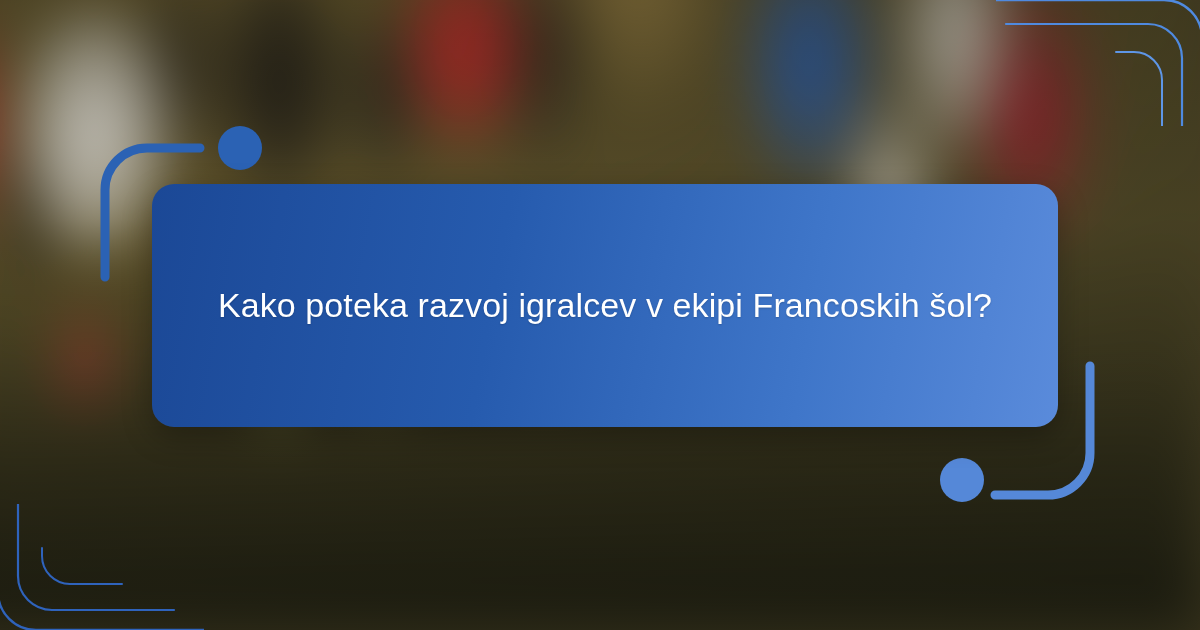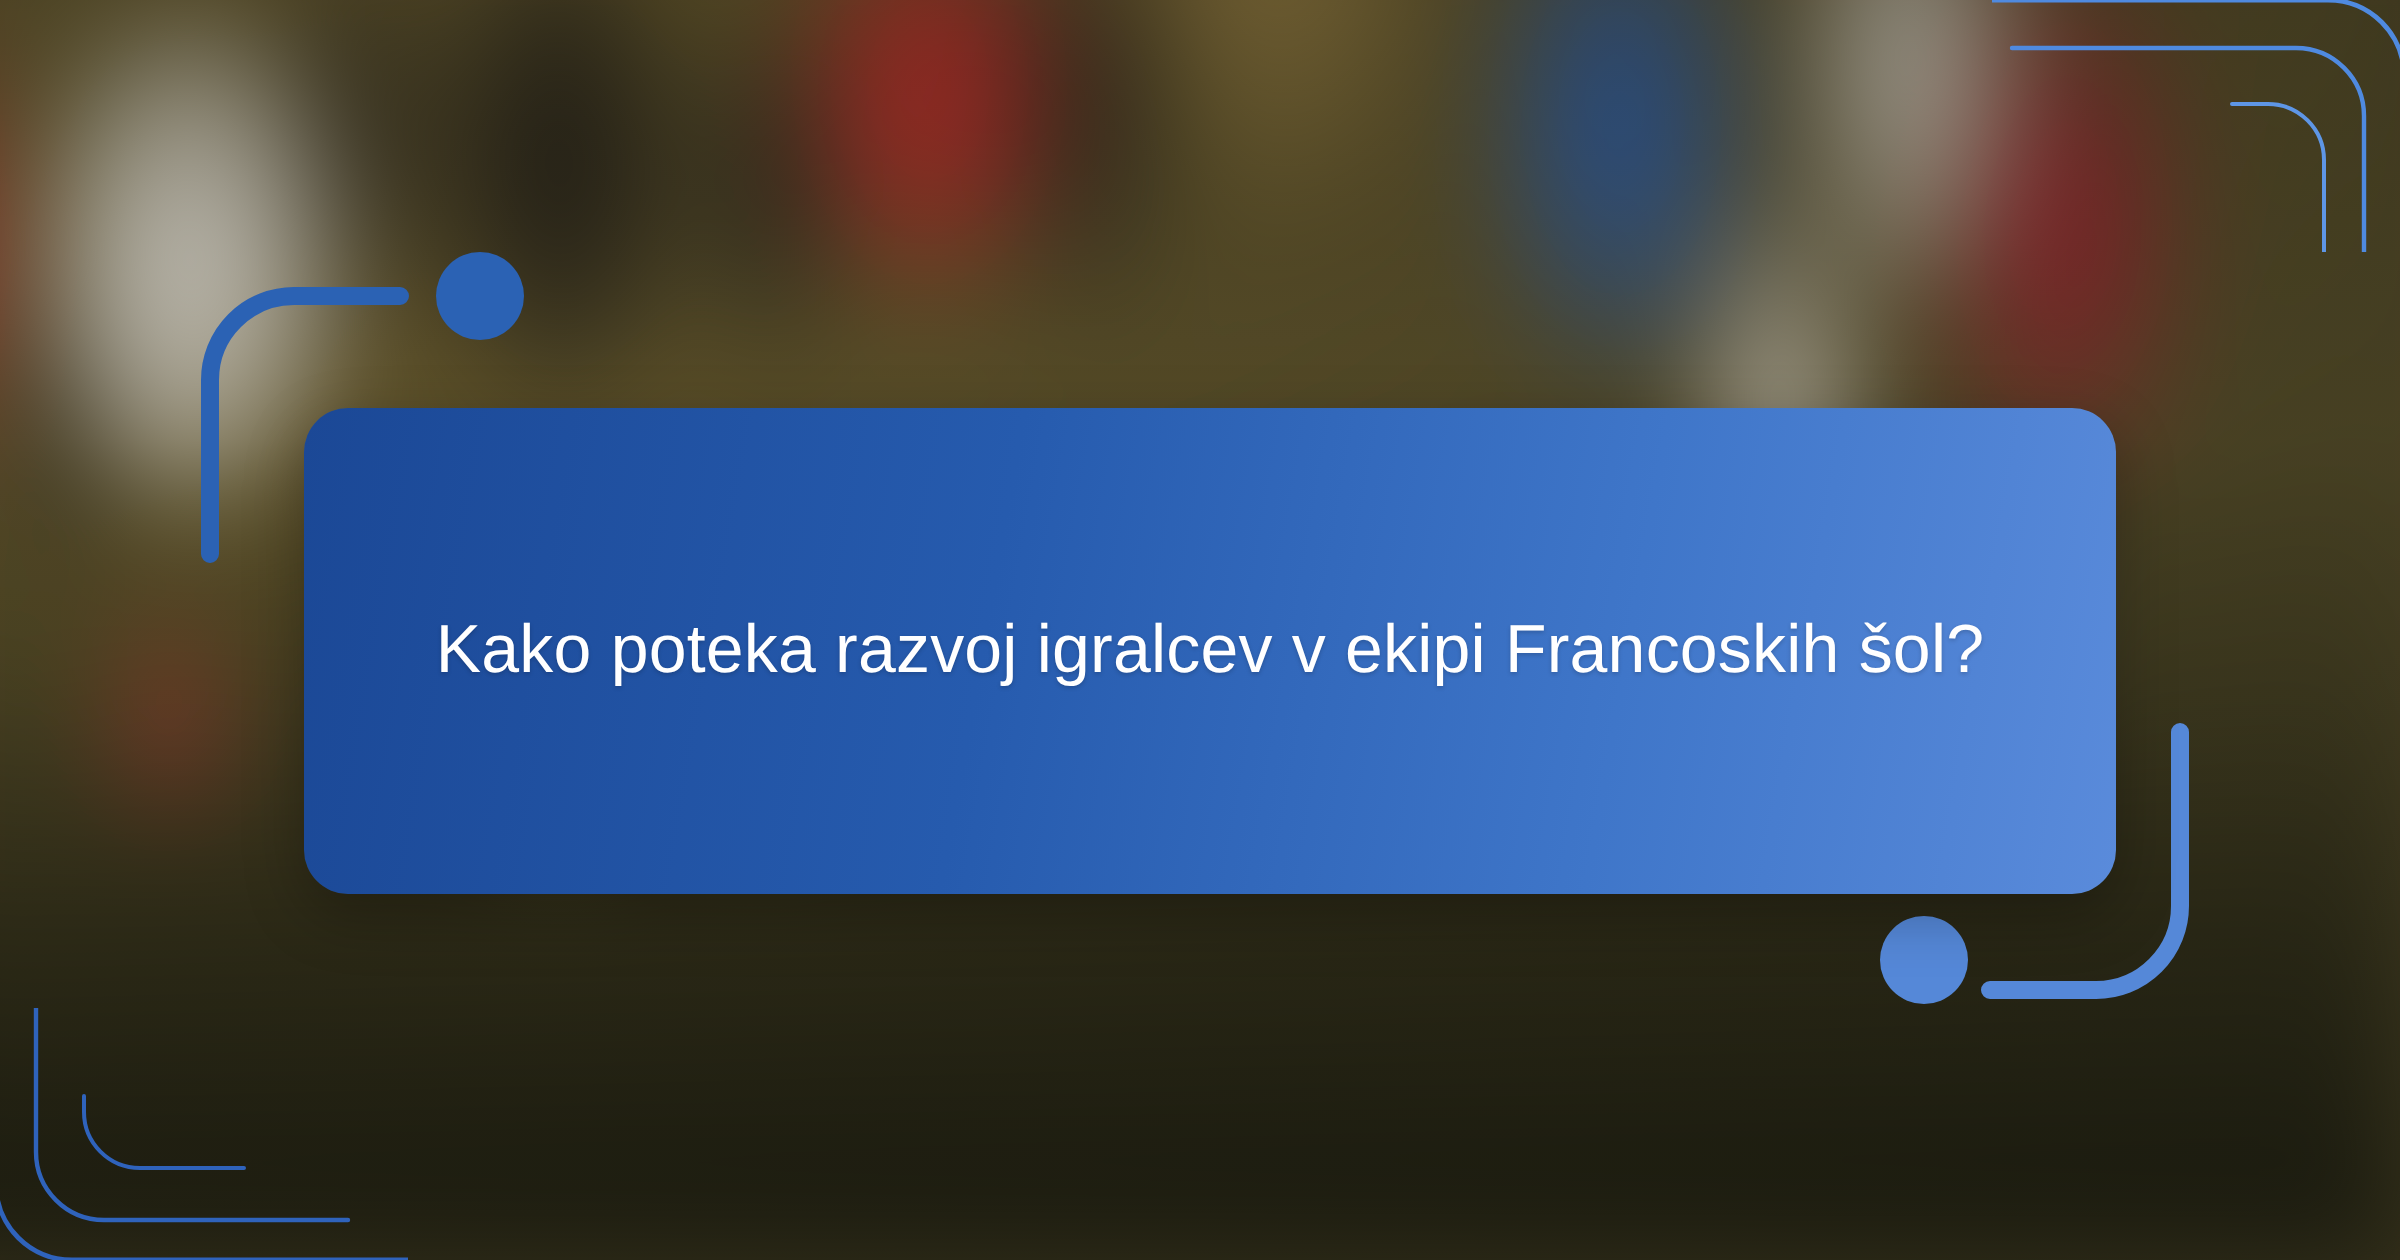--- a/index.html
+++ b/index.html
@@ -95,21 +95,21 @@
   .dot-br {
     left: 940px; top: 458px;
     width: 44px; height: 44px;
     background: #5588d8;
   }
 
   
   .card {
     position: absolute;
     left: 152px;
-    top: 204px;
+    top: 184px;
     width: 906px;
     height: 243px;
     border-radius: 22px;
     background: linear-gradient(100deg, #1b4896 0%, #265bae 38%, #3f76c9 72%, #5a8bdb 100%);
     box-shadow: 0 10px 30px rgba(0,0,0,0.28);
     display: flex;
     align-items: center;
     justify-content: center;
     box-sizing: border-box;
     padding: 18px 56px;

